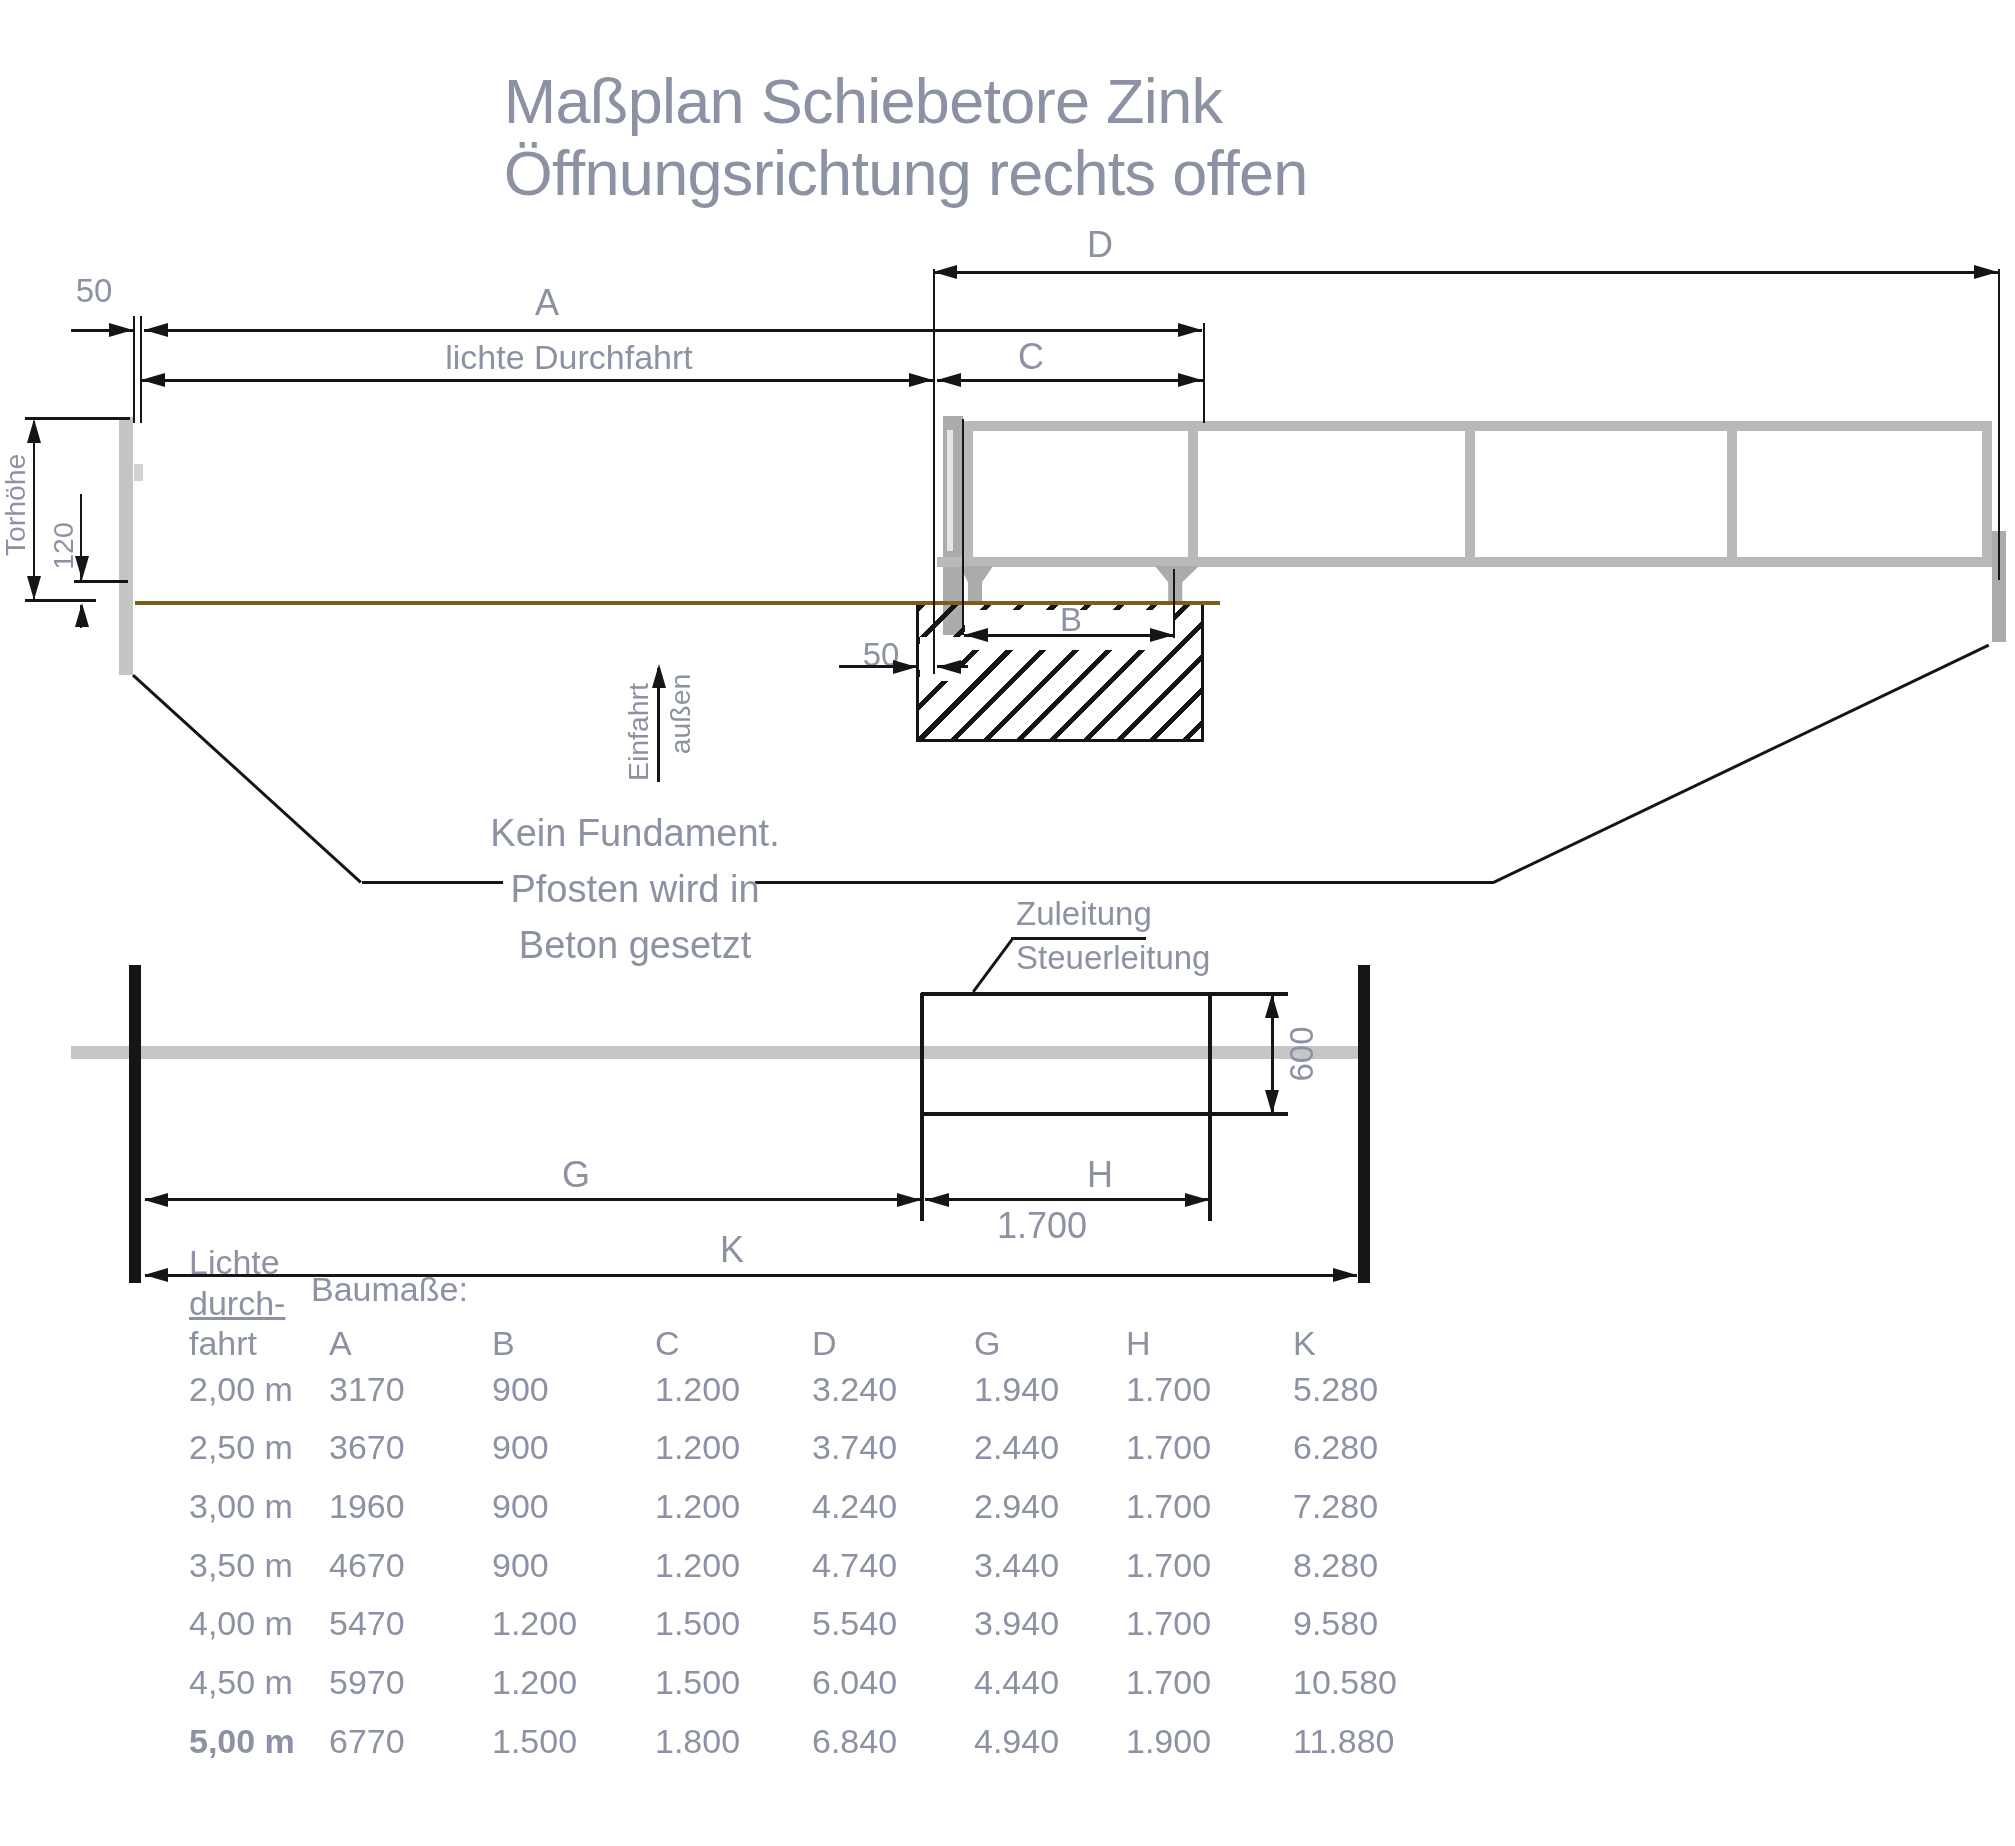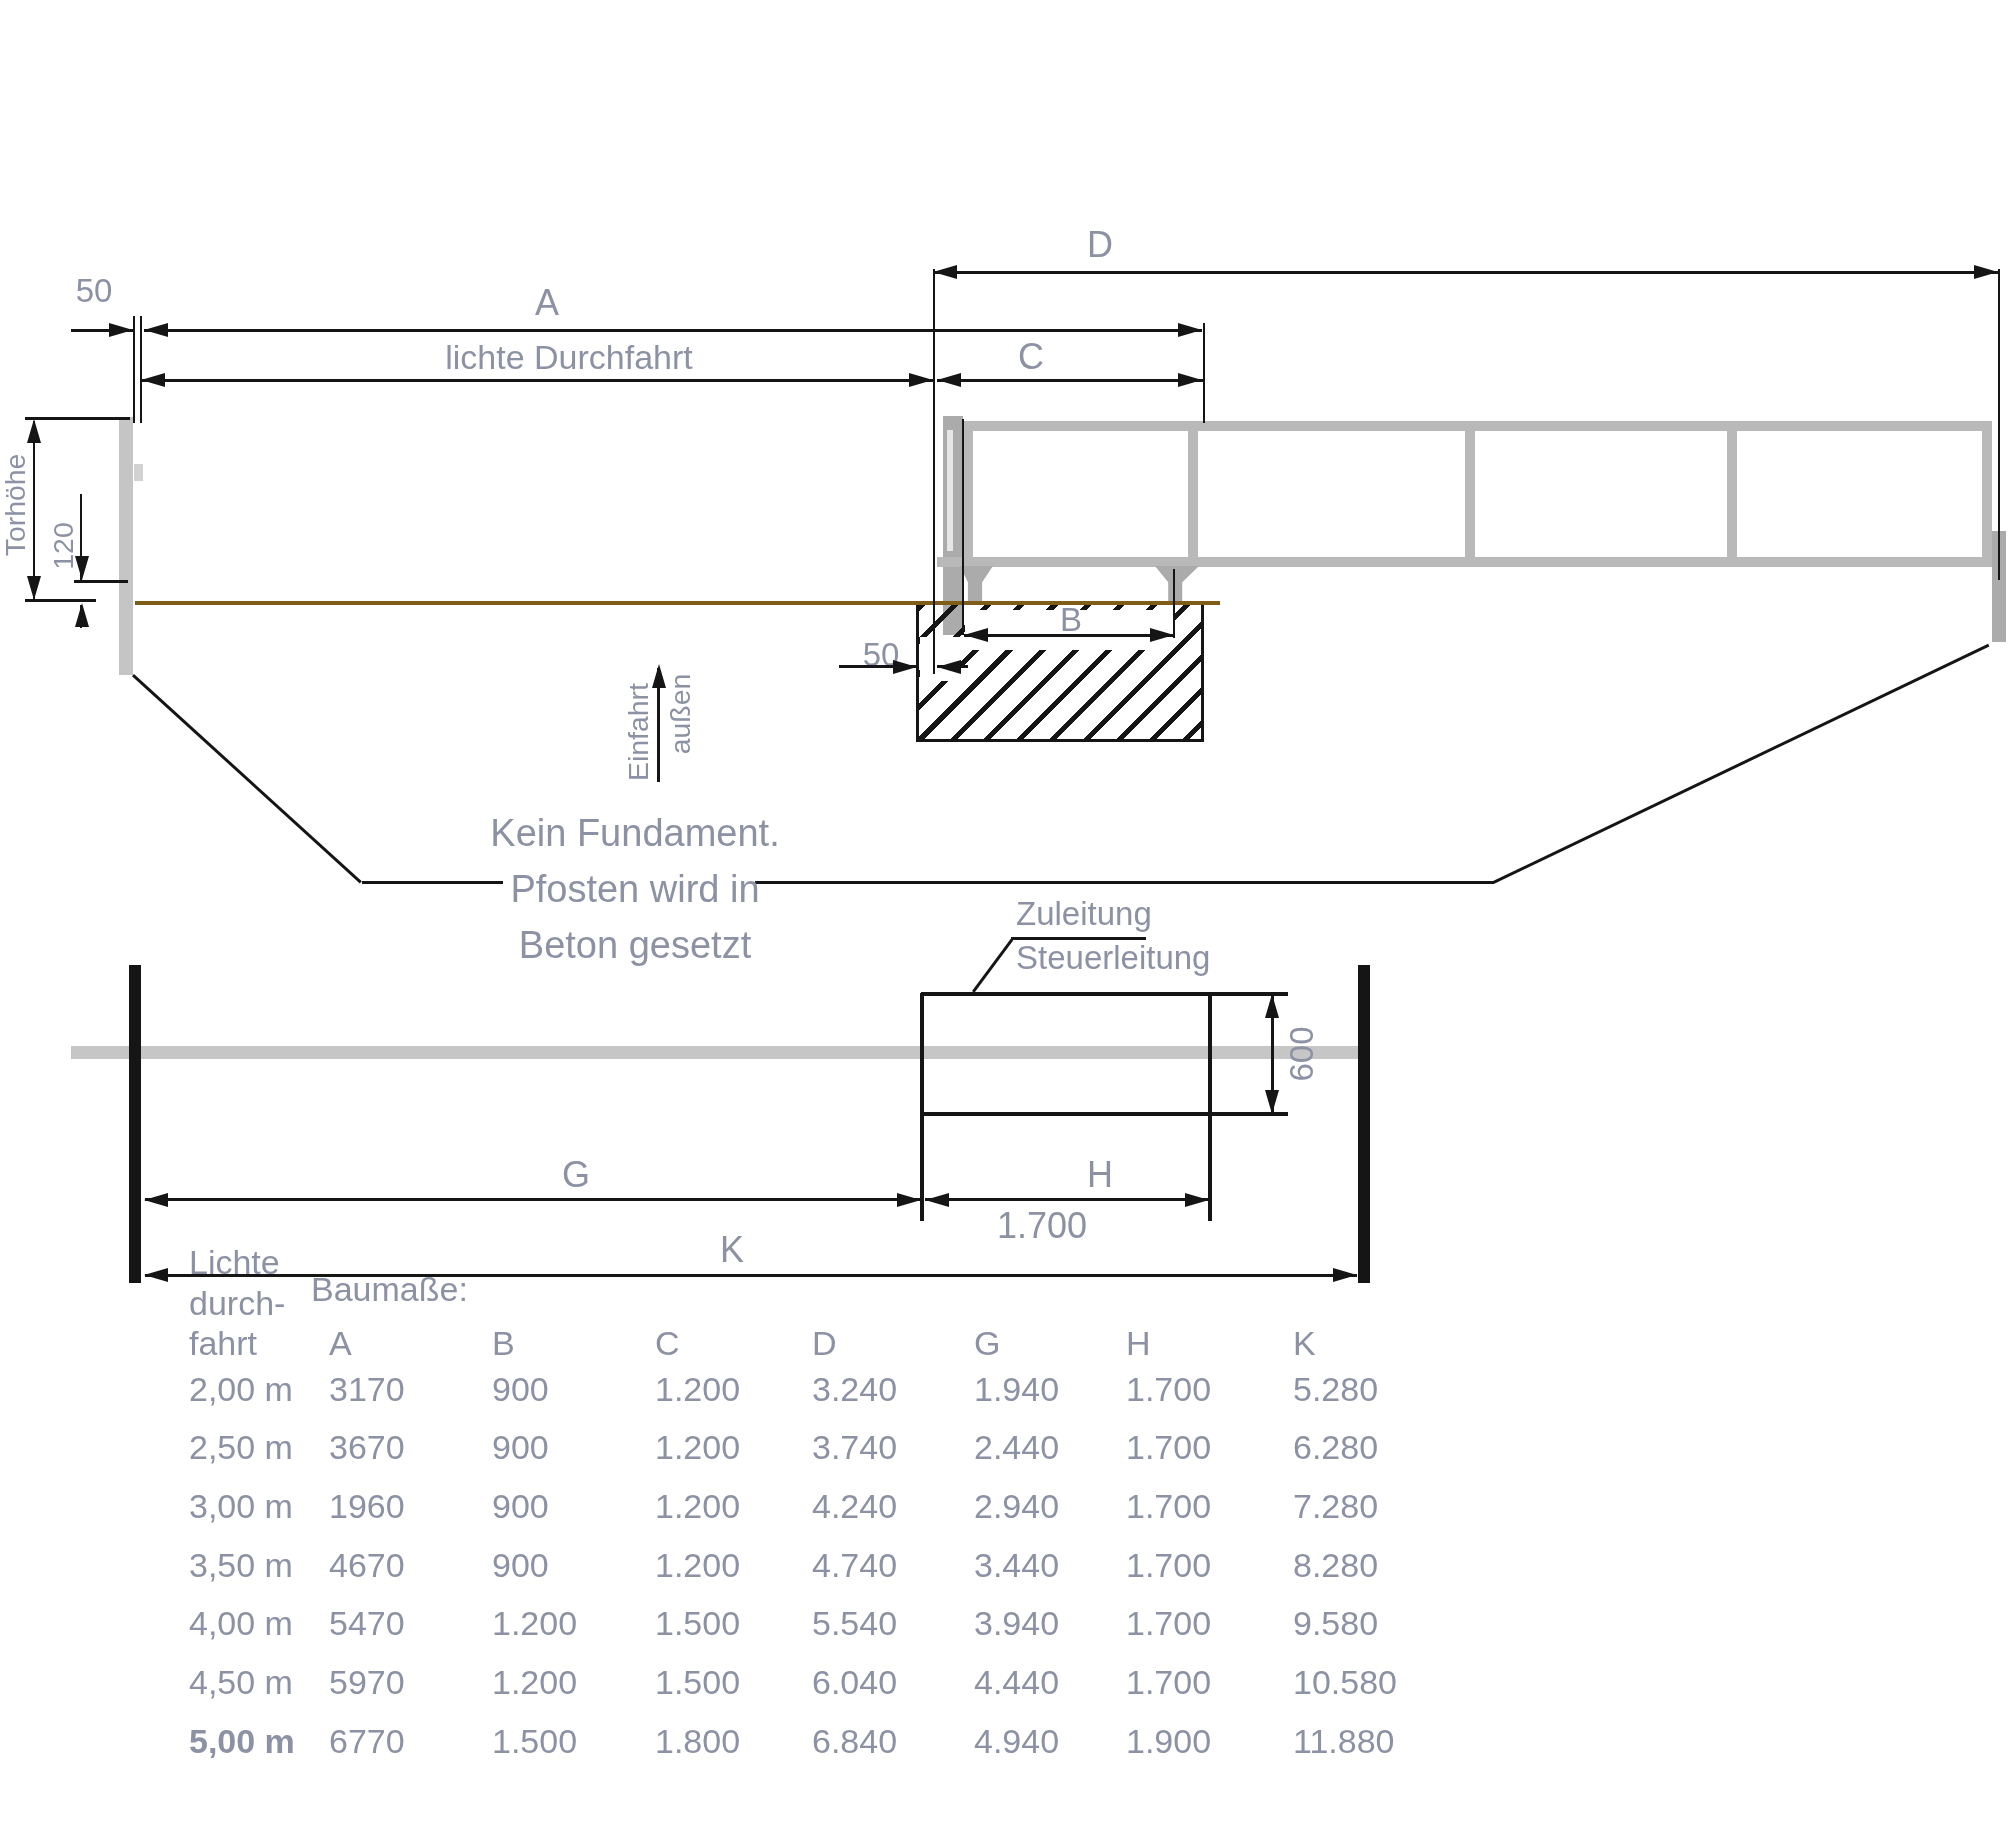--- a/index.html
+++ b/index.html
@@ -23,20 +23,21 @@
   .white{position:absolute;background:#fff}
   #title{position:absolute;left:50%;top:65px;transform:translateX(-50%);
     font-size:63px;letter-spacing:-0.7px;color:var(--accent,#8C92A3)}
   .t48{font-size:34px}.t50{font-size:36px}.t46{font-size:33px}.t40{font-size:28.4px}.t54{font-size:38px}
 </style>
 </head>
 <body>
 
 <div id="canvas" style="--accent: #8C92A3; --ink: #151515; --ground: #7D5D18; --gate: #B9B9B9; --post: #ABABAB; --postl: #C5C5C5; --wall: #C6C6C6;">
 
+  <h1 id="title" style="font-weight:400;margin:0">Maßplan Schiebetore Zink Öffnungsrichtung rechts offen</h1>
 
   <div class="gray" style="left:119px;top:417px;width:14.2px;height:258px;background:var(--postl,#C5C5C5)"></div>
   <div class="gray" style="left:134px;top:464px;width:8.5px;height:17px;background:#d2d2d2"></div>
 
   <div class="dark" style="left:943px;top:416px;width:20px;height:219px"></div>
   <div class="white" style="left:947px;top:430px;width:5.7px;height:121px;background:#e6e6e6"></div>
   <div class="gray" style="left:963px;top:421px;width:1028px;height:10px"></div>
   <div class="gray" style="left:937px;top:557px;width:1055px;height:10px"></div>
   <div class="gray" style="left:963px;top:421px;width:10px;height:145px"></div>
   <div class="gray" style="left:1982px;top:421px;width:10px;height:145px"></div>
@@ -150,21 +151,21 @@
   <div class="ar ar-r" style="left:1185px;top:1193px"></div>
   <span class="lbl ctr t50" style="left:1042px;top:1207px">1.700</span>
 
   <span class="lbl ctr t50" style="left:732px;top:1231px">K</span>
   <div class="hl" style="left:145px;top:1274px;width:1212px;height:2.8px"></div>
   <div class="ar ar-l" style="left:144px;top:1268px"></div>
   <div class="ar ar-r" style="left:1333px;top:1268px"></div>
 
   <div id="table">
       <span class="lbl t48" style="left: 189px; top: 1245px;">Lichte</span>
-      <span class="lbl t48" style="left: 189px; top: 1286px;">durch-</span>
+      <span class="lbl t48" style="left: 189px; top: 1286px; text-decoration: underline;">durch-</span>
       <span class="lbl t48" style="left: 189px; top: 1326px;">fahrt</span>
       <span class="lbl t48" style="left: 311px; top: 1245px; margin-top: 27px;">Baumaße:</span>
       <span class="lbl t48" style="left: 329px; top: 1326px;">A</span>
       <span class="lbl t48" style="left: 492px; top: 1326px;">B</span>
       <span class="lbl t48" style="left: 655px; top: 1326px;">C</span>
       <span class="lbl t48" style="left: 812px; top: 1326px;">D</span>
       <span class="lbl t48" style="left: 974px; top: 1326px;">G</span>
       <span class="lbl t48" style="left: 1126px; top: 1326px;">H</span>
       <span class="lbl t48" style="left: 1293px; top: 1326px;">K</span>
       <span class="lbl t48" style="left: 189px; top: 1372px;">2,00 m</span>

